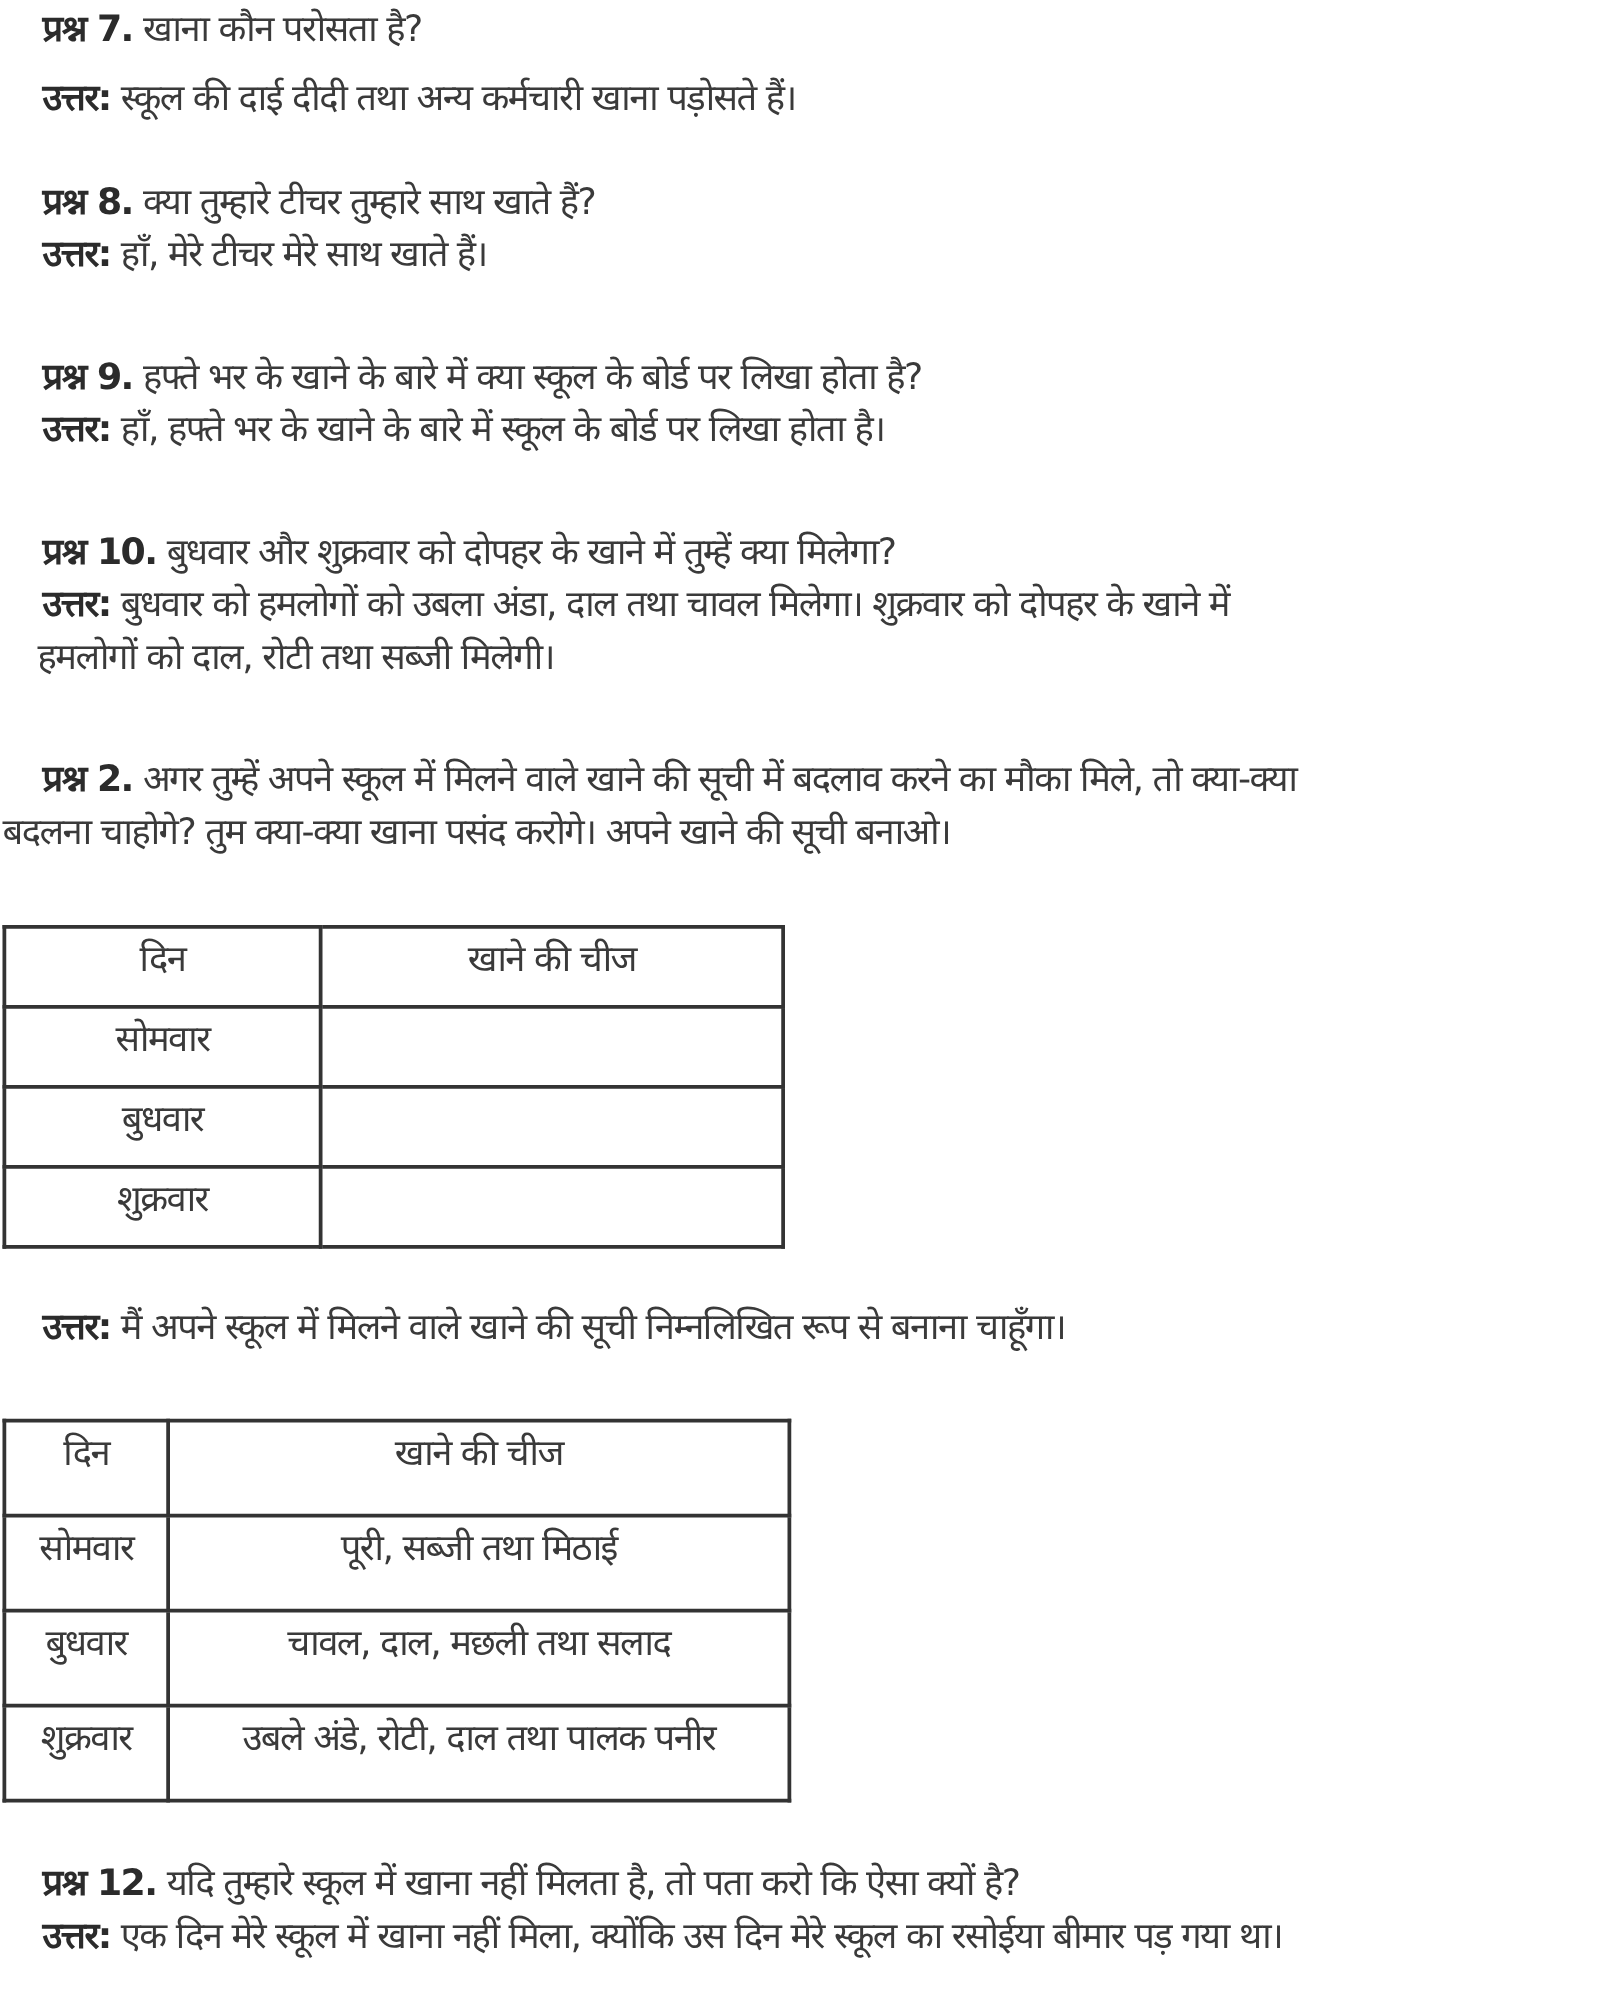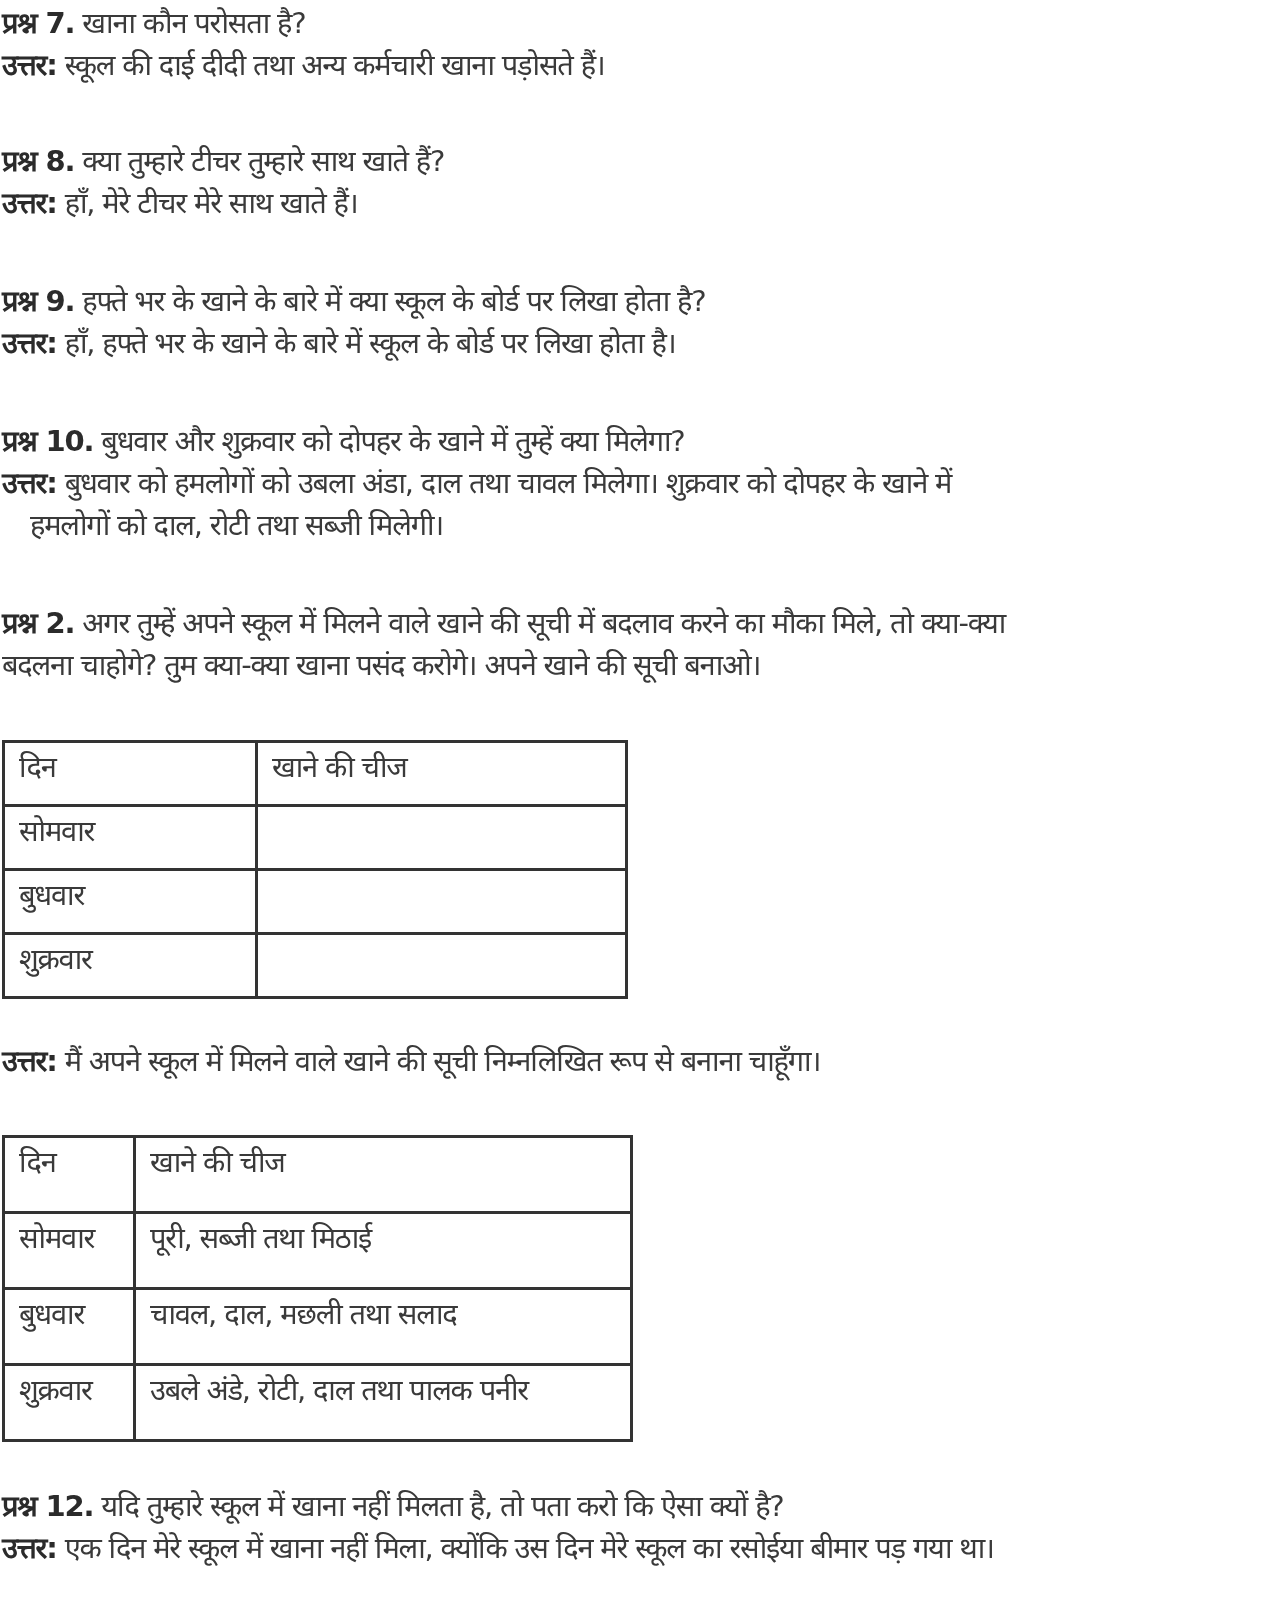--- a/index.html
+++ b/index.html
@@ -20,50 +20,52 @@
       left: 2px;
       font-size: 29px;
       line-height: 42px;
       white-space: nowrap;
       letter-spacing: -1.2px;
       color: #3a3a3a;
     }
     .label {
       font-weight: bold;
       color: #2b2b2b;
+      margin-left: 32px;
     }
     table.grid {
       position: absolute;
       border-collapse: collapse;
       font-size: 29px;
       color: #3a3a3a;
       letter-spacing: -1.2px;
     }
     table.grid td {
       border: 3px solid #333333;
       vertical-align: top;
       padding: 4px 14px 0 14px;
       line-height: 40px;
+      text-align: center;
     }
     #t1 { left: 2px; top: 740px; width: 626px; }
     #t1 td.c1 { width: 222px; }
     #t1 tr.h { height: 64px; }
     #t1 tr.r { height: 64px; }
     #t2 { left: 2px; top: 1135px; width: 631px; }
     #t2 td.c1 { width: 100px; }
     #t2 tr { height: 76px; }
   </style>
 </head>
 <body>
 
 <div class="line" style="top:2px;">
   <span class="label"><span>प्रश्न</span> <span>7.</span></span>
   <span>खाना कौन परोसता है?</span>
 </div>
-<div class="line" style="top:44px;">
+<div class="line" style="top:57px;">
   <span class="label">उत्तर:</span>
   <span>स्कूल की दाई दीदी तथा अन्य कर्मचारी खाना पड़ोसते हैं।</span>
 </div>
 
 <div class="line" style="top:140px;">
   <span class="label"><span>प्रश्न</span> <span>8.</span></span>
   <span>क्या तुम्हारे टीचर तुम्हारे साथ खाते हैं?</span>
 </div>
 <div class="line" style="top:182px;">
   <span class="label">उत्तर:</span>

